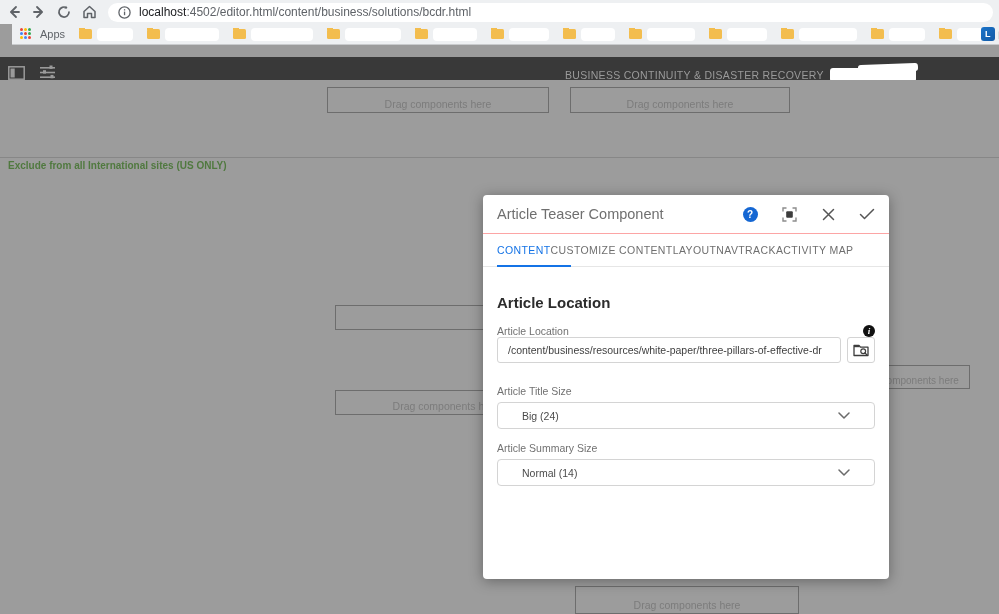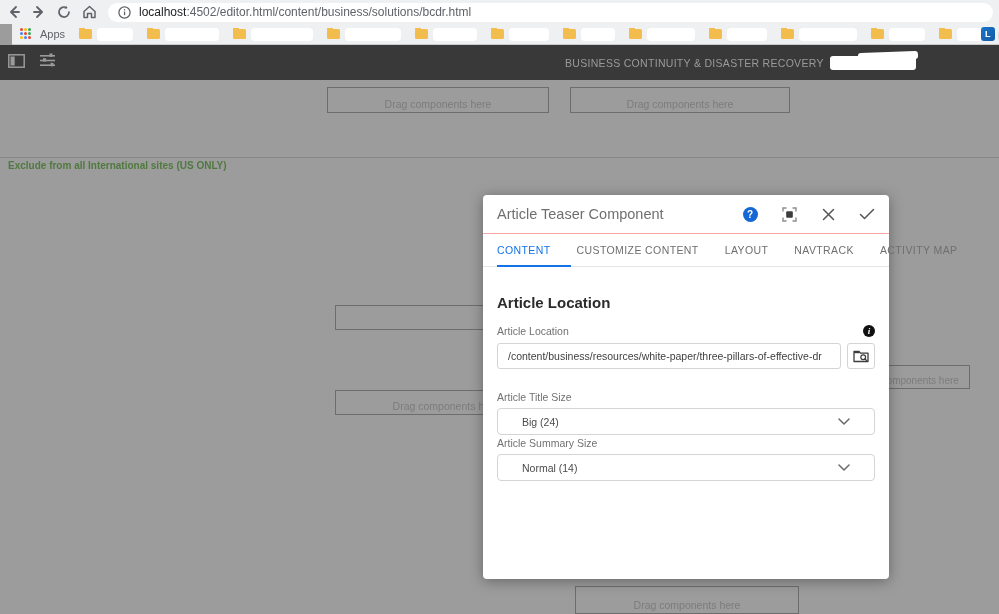--- a/index.html
+++ b/index.html
@@ -20,21 +20,21 @@
   .apps-grid i { width:3px; height:3px; border-radius:50%; }
   .apps-label { font-size:11px; color:#5f6368; margin:0 14px 0 8px; }
   .bm-item { display:flex; align-items:center; margin-right:14px; flex:0 0 auto; }
   .bm-folder { width:13px; height:10px; background:#f3bd4e; border-radius:1.5px; position:relative; margin-right:5px; }
   .bm-folder::before { content:''; position:absolute; left:0; top:-2px; width:6px; height:3px; background:#f3bd4e; border-radius:1.5px 1.5px 0 0; }
   .bm-blob { height:13px; background:#ffffff; border-radius:4px; }
   .bm-app { width:14px; height:14px; border-radius:3px; background:linear-gradient(135deg,#1a73c9,#125aa6); color:#fff; font-size:9px; font-weight:bold; display:flex; align-items:center; justify-content:center; margin-right:4px; flex:0 0 auto; }
   .bm-chevron { color:#8a8d90; font-size:10px; flex:0 0 auto; }
 
   
-  .aem-bar { position:absolute; left:0; top:45px; width:999px; height:38px; background:#393939; }
+  .aem-bar { position:absolute; left:0; top:57px; width:999px; height:38px; background:#393939; }
   .aem-bar .left-icons { position:absolute; left:8px; top:0; height:35px; display:flex; align-items:center; gap:14px; }
   .aem-title-wrap { position:absolute; left:565px; top:0; height:35px; display:flex; align-items:center; }
   .aem-title { font-size:10.5px; letter-spacing:.3px; color:#9a9a9a; white-space:nowrap; }
   .aem-redaction { width:86px; height:14px; background:#ffffff; border-radius:3px; margin-left:6px; position:relative; }
   .aem-redaction::before { content:''; position:absolute; right:-2px; top:-4px; width:60px; height:8px; background:#ffffff; border-radius:3px; transform:rotate(-2deg); }
 
   
   .canvas { position:absolute; left:0; top:80px; width:999px; height:534px; background:#9c9c9c; }
   .dropzone { position:absolute; border:1.5px solid #6d6d6d; display:flex; align-items:flex-end; justify-content:center; font-size:10.5px; color:#7c7c7c; padding-bottom:2px; overflow:hidden; }
   .zone-a { left:327px; top:7px;  width:222px; height:26px; }
@@ -47,35 +47,35 @@
   .exclusion-note { position:absolute; left:8px; top:80px; font-size:10px; font-weight:bold; color:#50793f; }
 
   
   .dialog { position:absolute; left:483px; top:195px; width:406px; height:384px; background:#ffffff; border-radius:4px; box-shadow:0 2px 14px rgba(0,0,0,.35); }
   .dlg-header { height:39px; display:flex; align-items:center; padding:0 14px; border-bottom:1px solid #fca5a5; }
   .dlg-title { font-size:14.5px; color:#6f6f6f; flex:1; }
   .dlg-icons { display:flex; align-items:center; gap:23px; }
   .dlg-icon { width:16px; height:16px; display:flex; align-items:center; justify-content:center; cursor:pointer; }
   .help-circle { width:15px; height:15px; border-radius:50%; background:#1567d3; color:#fff; font-size:10px; font-weight:bold; display:flex; align-items:center; justify-content:center; }
 
-  .dlg-tabs { height:33px; display:flex; align-items:stretch; gap:26px; padding:0 14px; border-bottom:1px solid #e6e6e6; }
+  .dlg-tabs { height:33px; display:flex; align-items:stretch; padding:0 14px; border-bottom:1px solid #e6e6e6; }
   .tab { font-size:10.5px; letter-spacing:.4px; color:#6f6f6f; display:flex; align-items:center; position:relative; cursor:pointer; white-space:nowrap; }
   .tab.active { color:#1473e6; }
   .tab.active::after { content:''; position:absolute; left:0; right:-20px; bottom:-1px; height:2px; background:#1473e6; }
 
   .dlg-body { padding:0 14px; }
   .section-title { margin-top:27px; font-size:15px; font-weight:bold; color:#2c2c2c; }
   .field-label-row { margin-top:14px; display:flex; align-items:center; justify-content:space-between; }
   .field-label { font-size:10.5px; color:#717171; }
   .info-dot { width:12px; height:12px; border-radius:50%; background:#111; color:#fff; font-family:"Liberation Serif",serif; font-style:italic; font-weight:bold; font-size:9px; display:flex; align-items:center; justify-content:center; }
-  .path-row { margin-top:6px; display:flex; gap:6px; }
+  .path-row { display:flex; gap:6px; }
   .path-input { flex:1; height:26px; border:1px solid #d4d4d4; border-radius:3px; padding:0 10px; font-size:10.5px; color:#3f3f3f; font-family:"Liberation Sans",sans-serif; background:#fff; outline:none; }
   .picker-btn { width:28px; height:26px; border:1px solid #d4d4d4; border-radius:3px; background:#fff; display:flex; align-items:center; justify-content:center; cursor:pointer; }
   .plain-label { display:block; margin-top:22px; font-size:10.5px; color:#717171; }
-  .plain-label.tight { margin-top:2px; }
+  .plain-label.tight { margin-top:13px; }
   .select-box { margin-top:5px; height:27px; border:1px solid #d4d4d4; border-radius:4px; background:#fff; display:flex; align-items:center; justify-content:space-between; padding:0 24px; cursor:pointer; }
   .select-value { font-size:10.5px; color:#4b4b4b; }
 </style>
 </head>
 <body>
 
 <div class="url-row">
   <div class="nav-btn">
     <svg width="14" height="14" viewBox="0 0 14 14">
         <path d="M9 2 L4 7 L9 12" stroke="#5f6368" stroke-width="1.8" fill="none" stroke-linecap="round" stroke-linejoin="round"></path>

